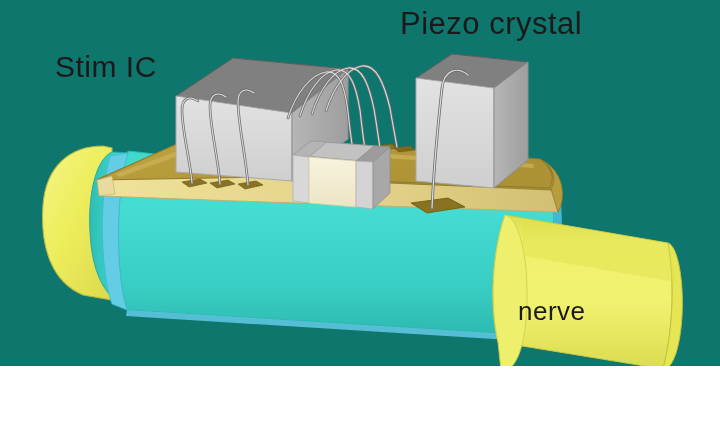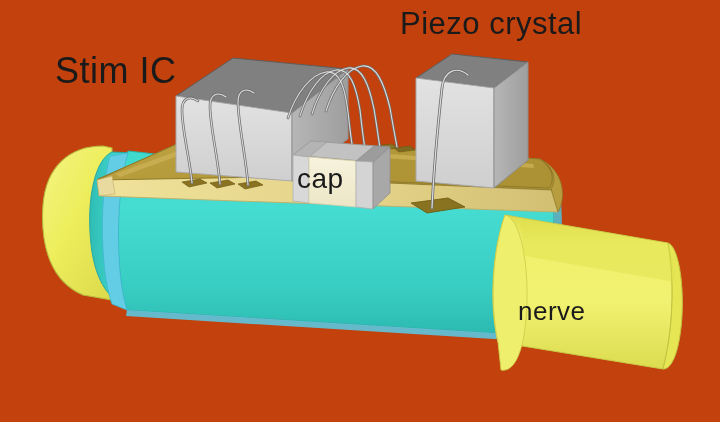--- a/index.html
+++ b/index.html
@@ -3,22 +3,22 @@
 <meta charset="utf-8">
 <style>
   html, body {
     margin: 0;
     padding: 0;
     background: #ffffff;
   }
   #stage {
     position: relative;
     width: 720px;
-    height: 422px;
-    background: #c2410c;
+    height: 366px;
+    background: #0f766e;
     overflow: hidden;
     font-family: "Liberation Sans", sans-serif;
   }
   #scene {
     position: absolute;
     top: 0;
     left: 0;
     width: 720px;
     height: 427px;
   }
@@ -31,21 +31,21 @@
     letter-spacing: 0.5px;
   }
   #lbl-piezo {
     left: 400px;
     top: 6px;
     font-size: 31px;
   }
   #lbl-stimic {
     left: 55px;
     top: 50px;
-    font-size: 36px;
+    font-size: 30px;
   }
   #lbl-cap {
     left: 297px;
     top: 163px;
     font-size: 28px;
   }
   #lbl-cuff {
     left: 224px;
     top: 260px;
     font-size: 30px;
@@ -273,18 +273,17 @@
 
     <g>
       <path d="M 97 180 L 112 176 L 115 194 L 99 196 Z" fill="#e9daa0" stroke="#c2ad66" stroke-width="0.6"></path>
     </g>
   </svg>
 
   <div class="lbl" id="lbl-piezo">Piezo crystal</div>
 
   <div class="lbl" id="lbl-stimic">Stim IC</div>
 
-  <div class="lbl" id="lbl-cap">cap</div>
 
 
   <div class="lbl" id="lbl-nerve">nerve</div>
 
 </div>
 
 </body></html>

